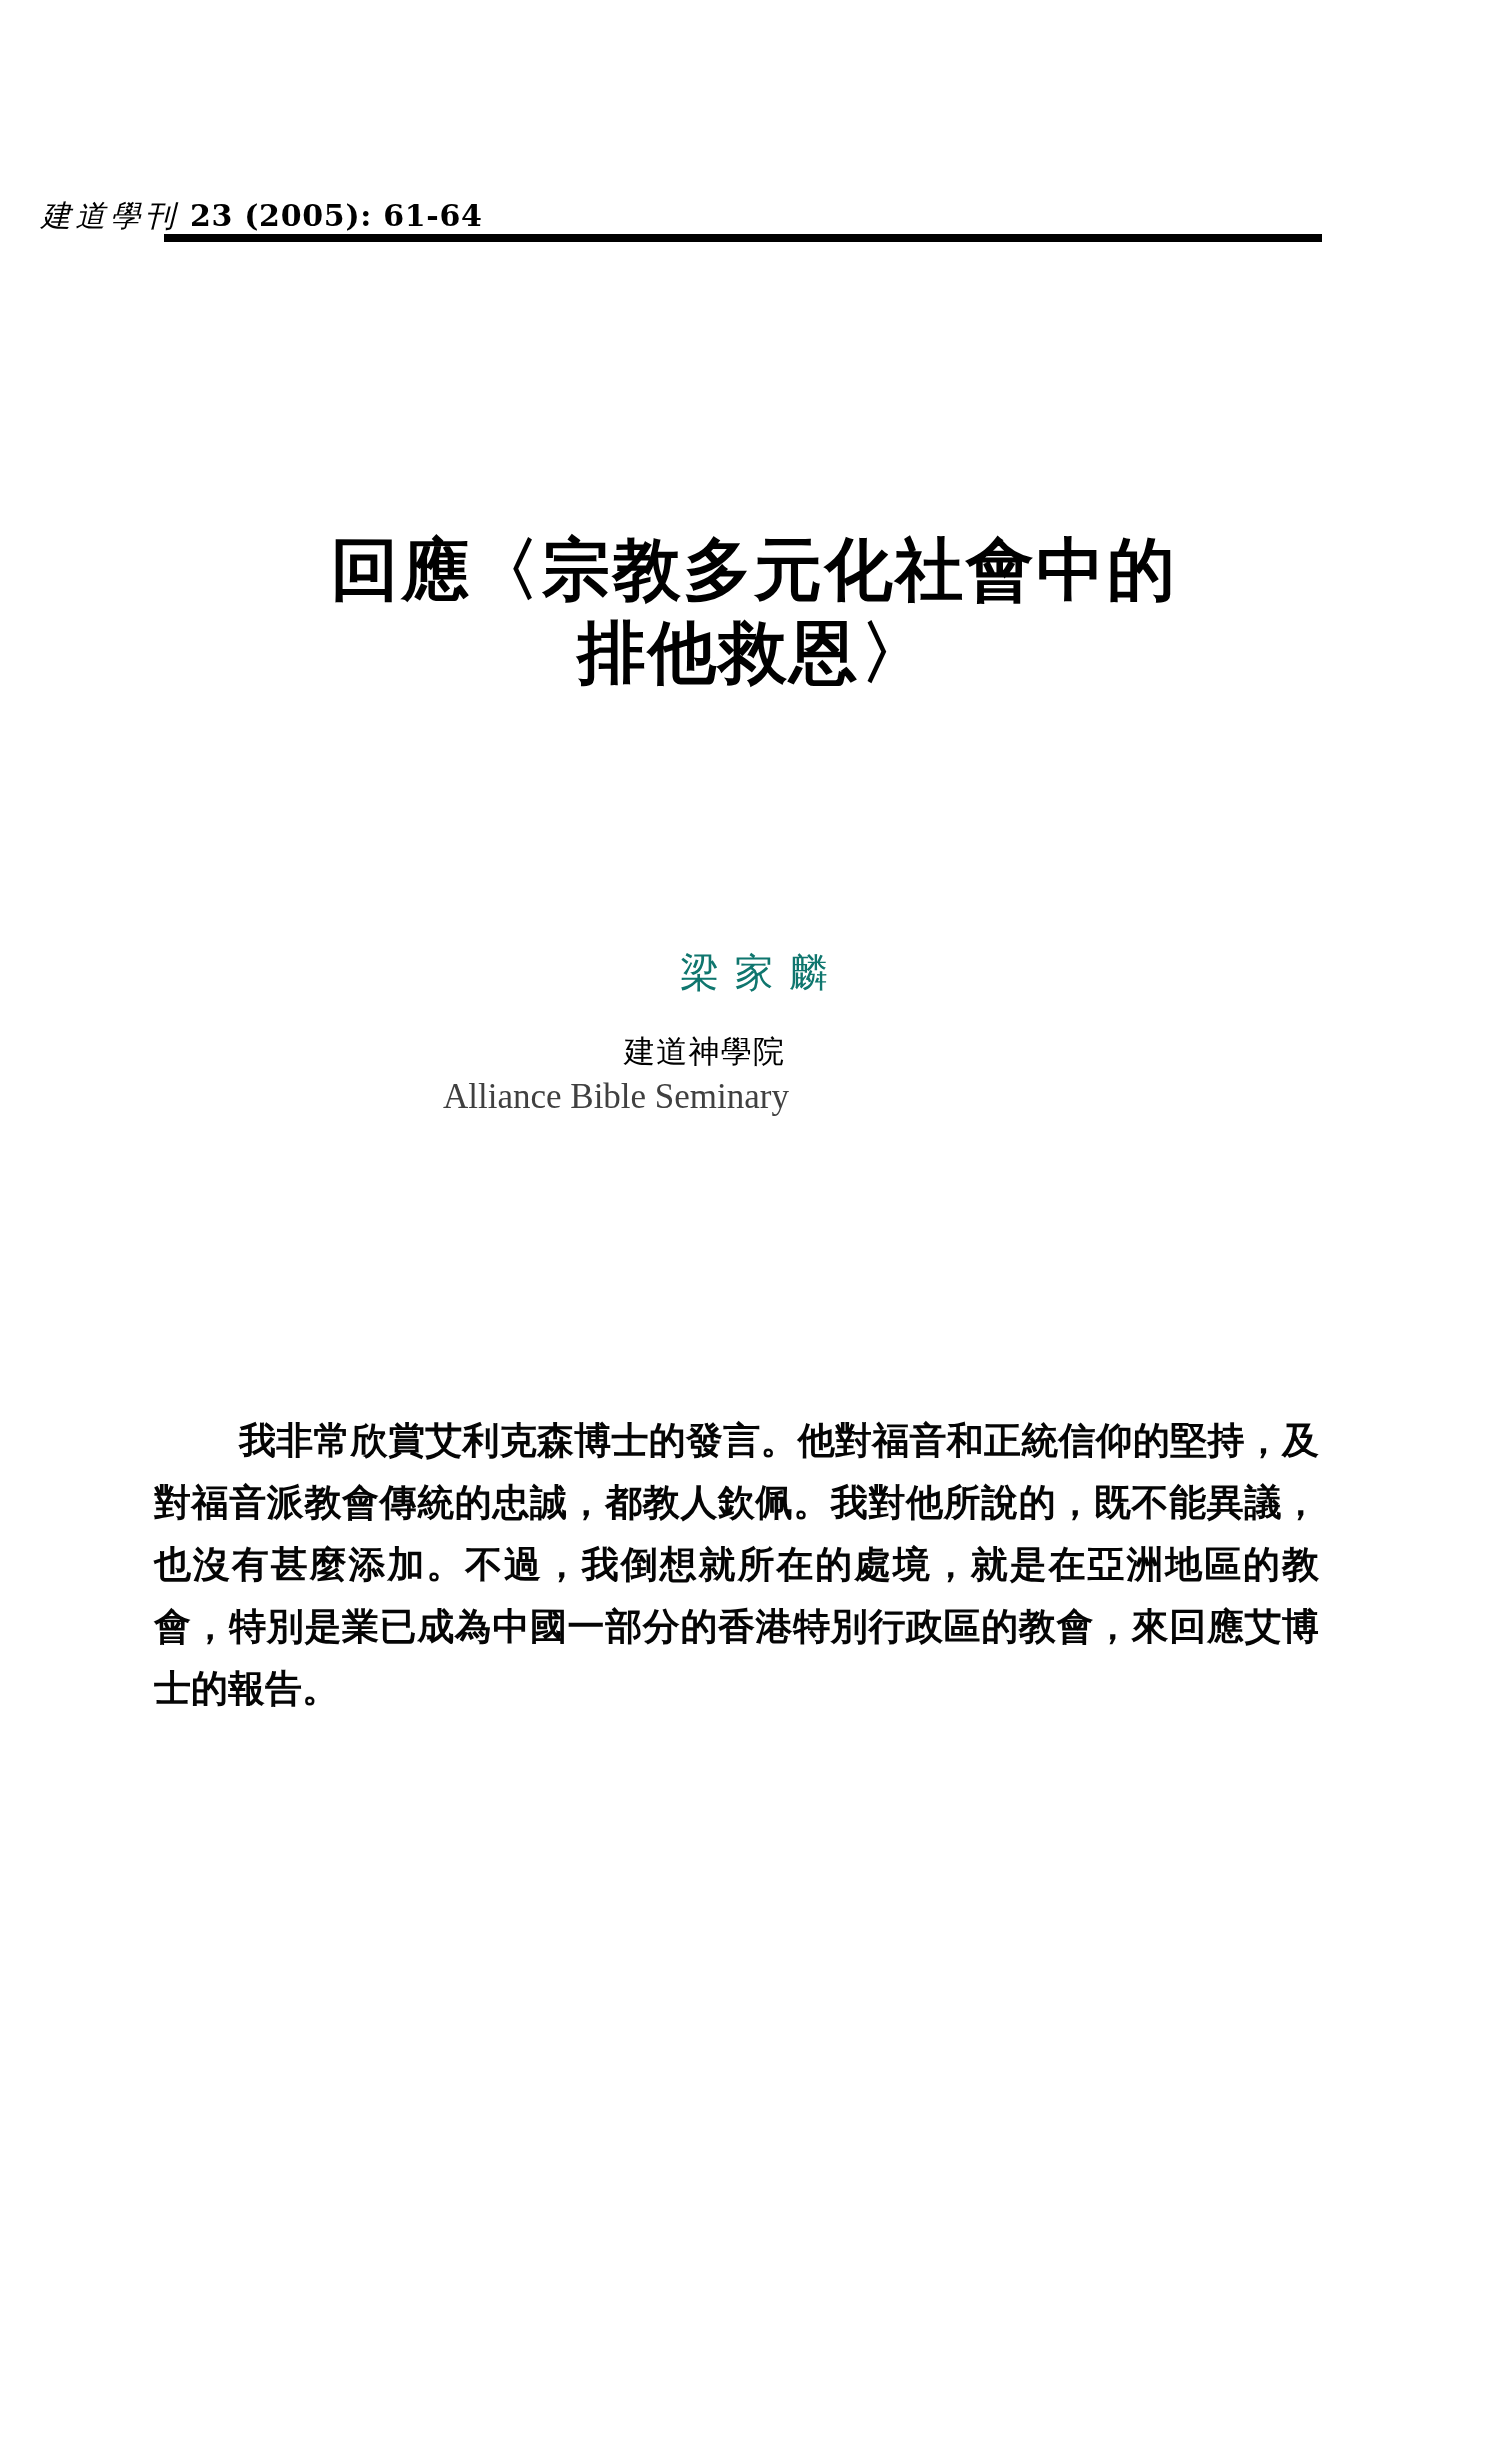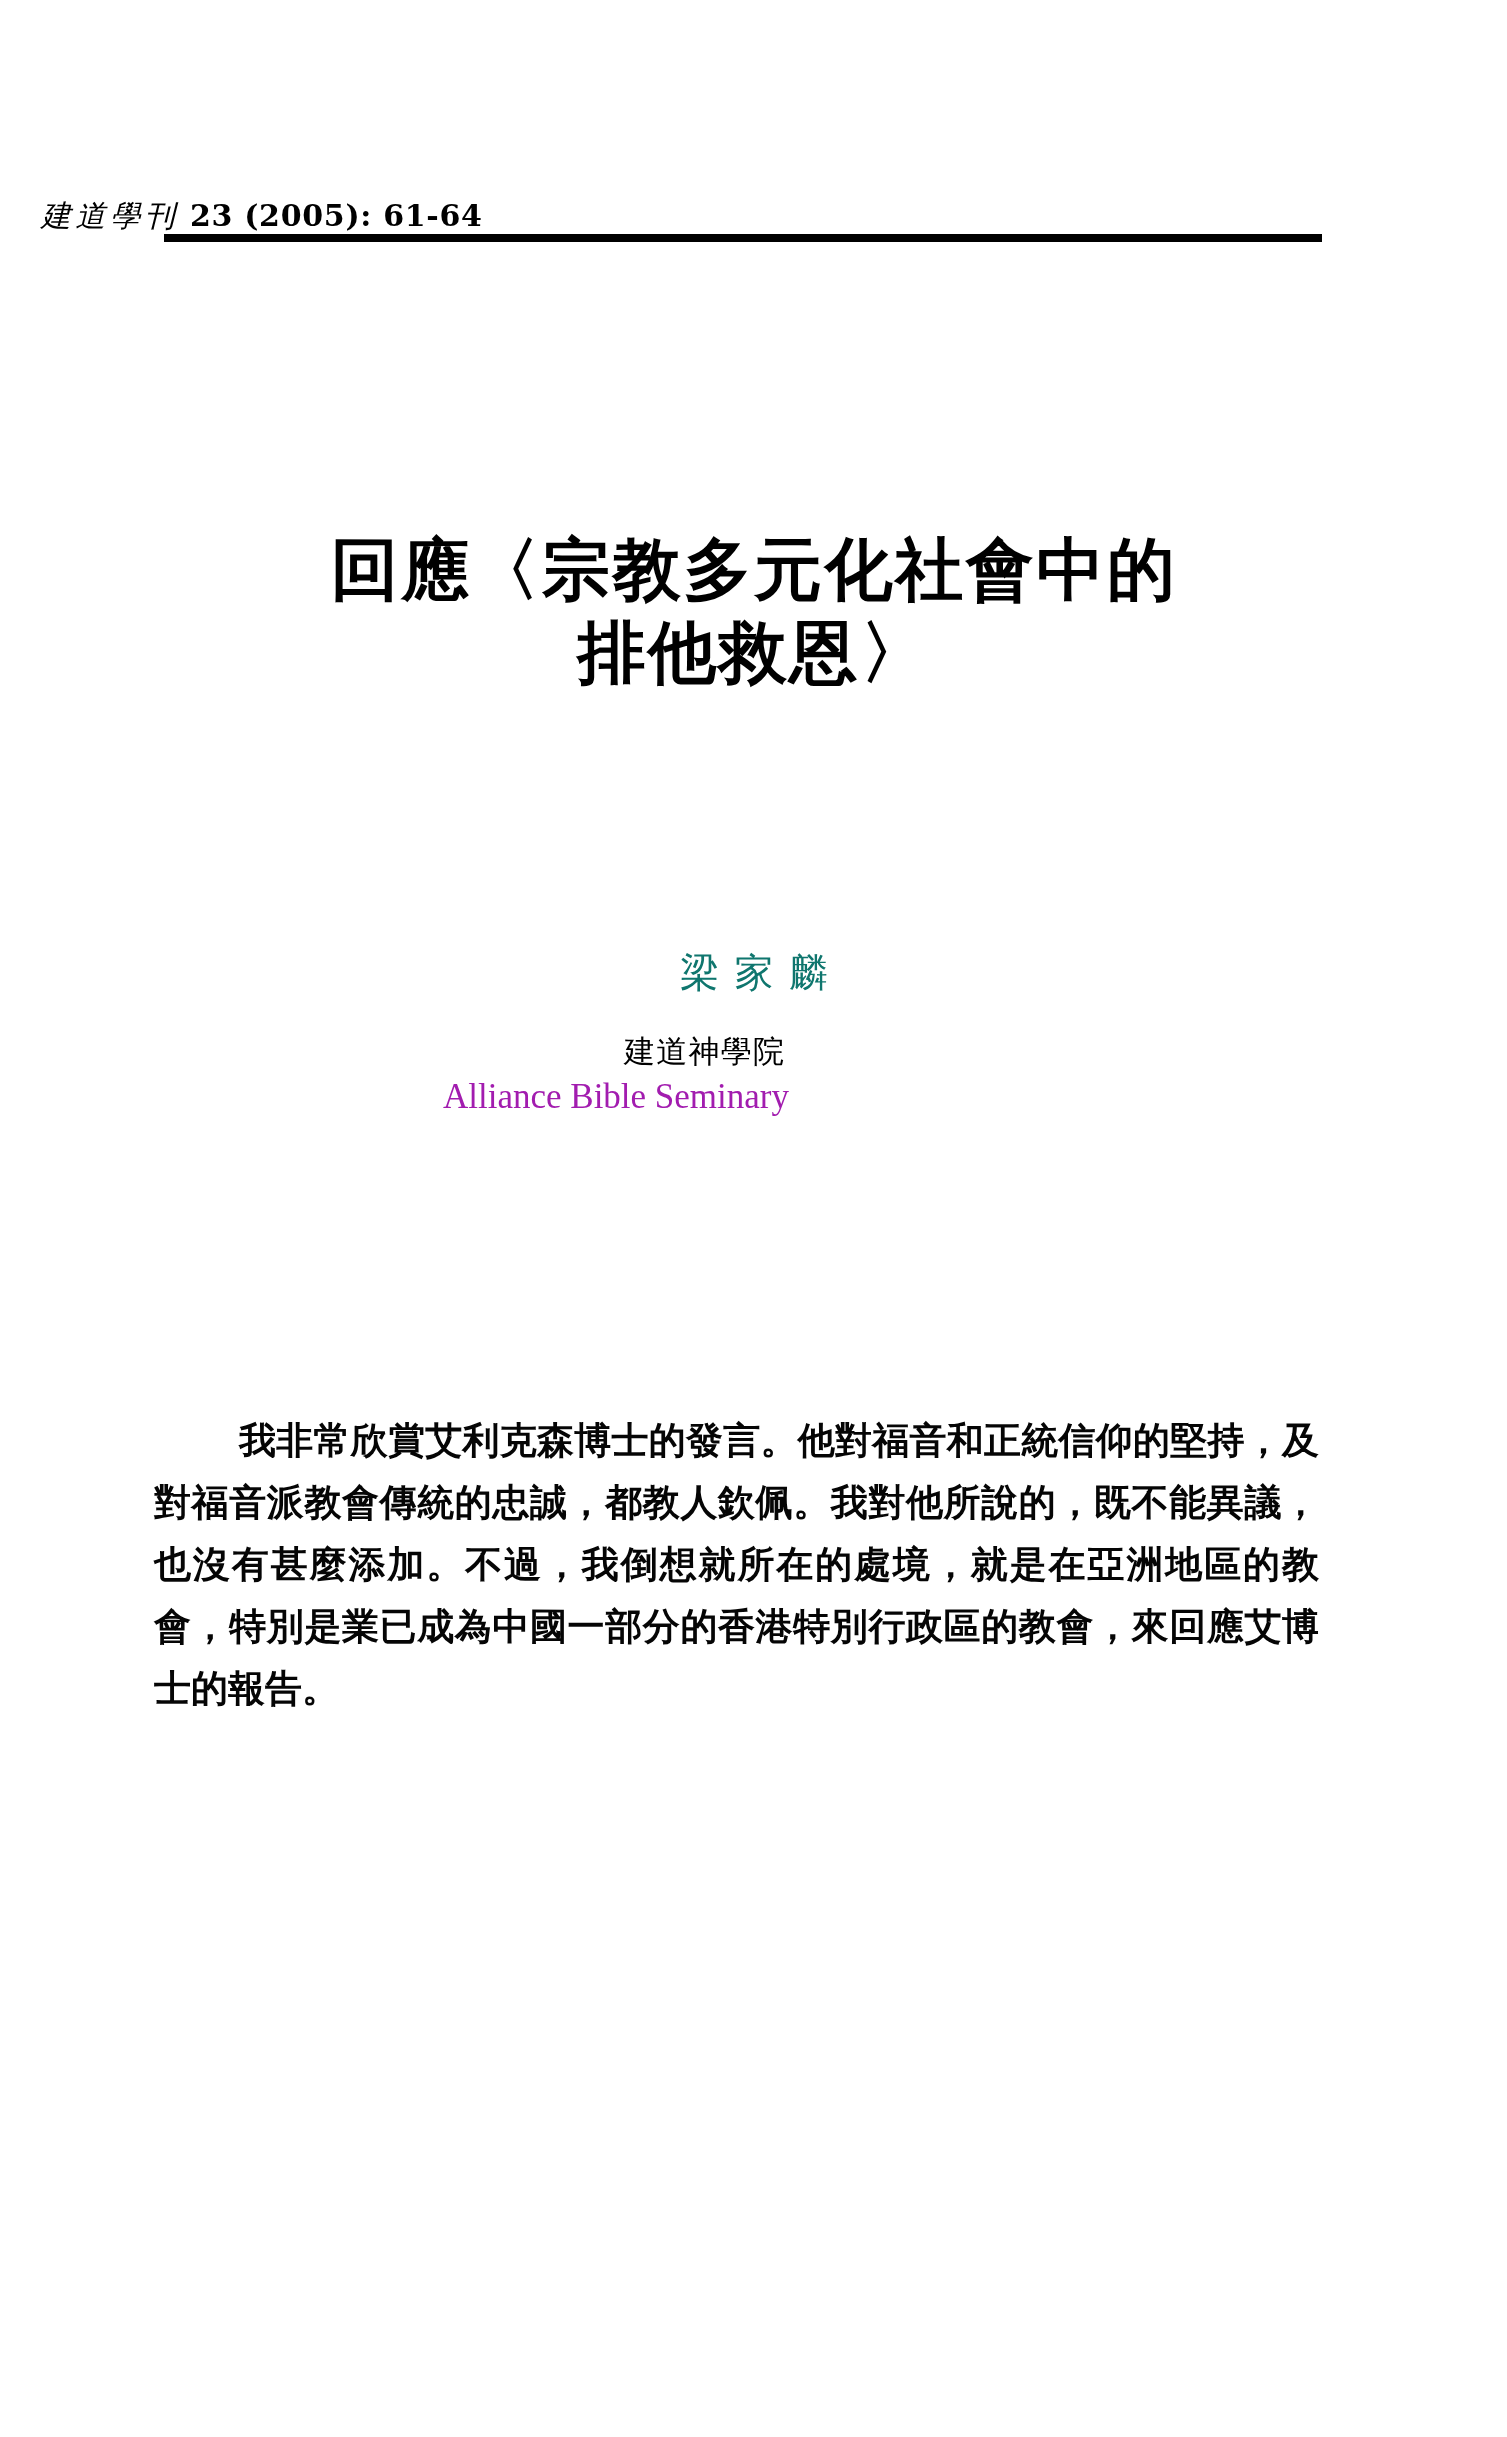--- a/index.html
+++ b/index.html
@@ -97,21 +97,21 @@
   }
   .affiliation-en {
     position: absolute;
     left: 0;
     top: 1076px;
     width: 1232px;
     text-align: center;
     font-family: "Liberation Serif", serif;
     font-size: 35px;
     line-height: 42px;
-    color: #a21caf;
+    color: #404040;
   }
 
   
   .article-body {
     position: absolute;
     left: 154px;
     top: 1410px;
     width: 1165px;
     font-family: "Liberation Serif", serif;
     font-size: 37px;

